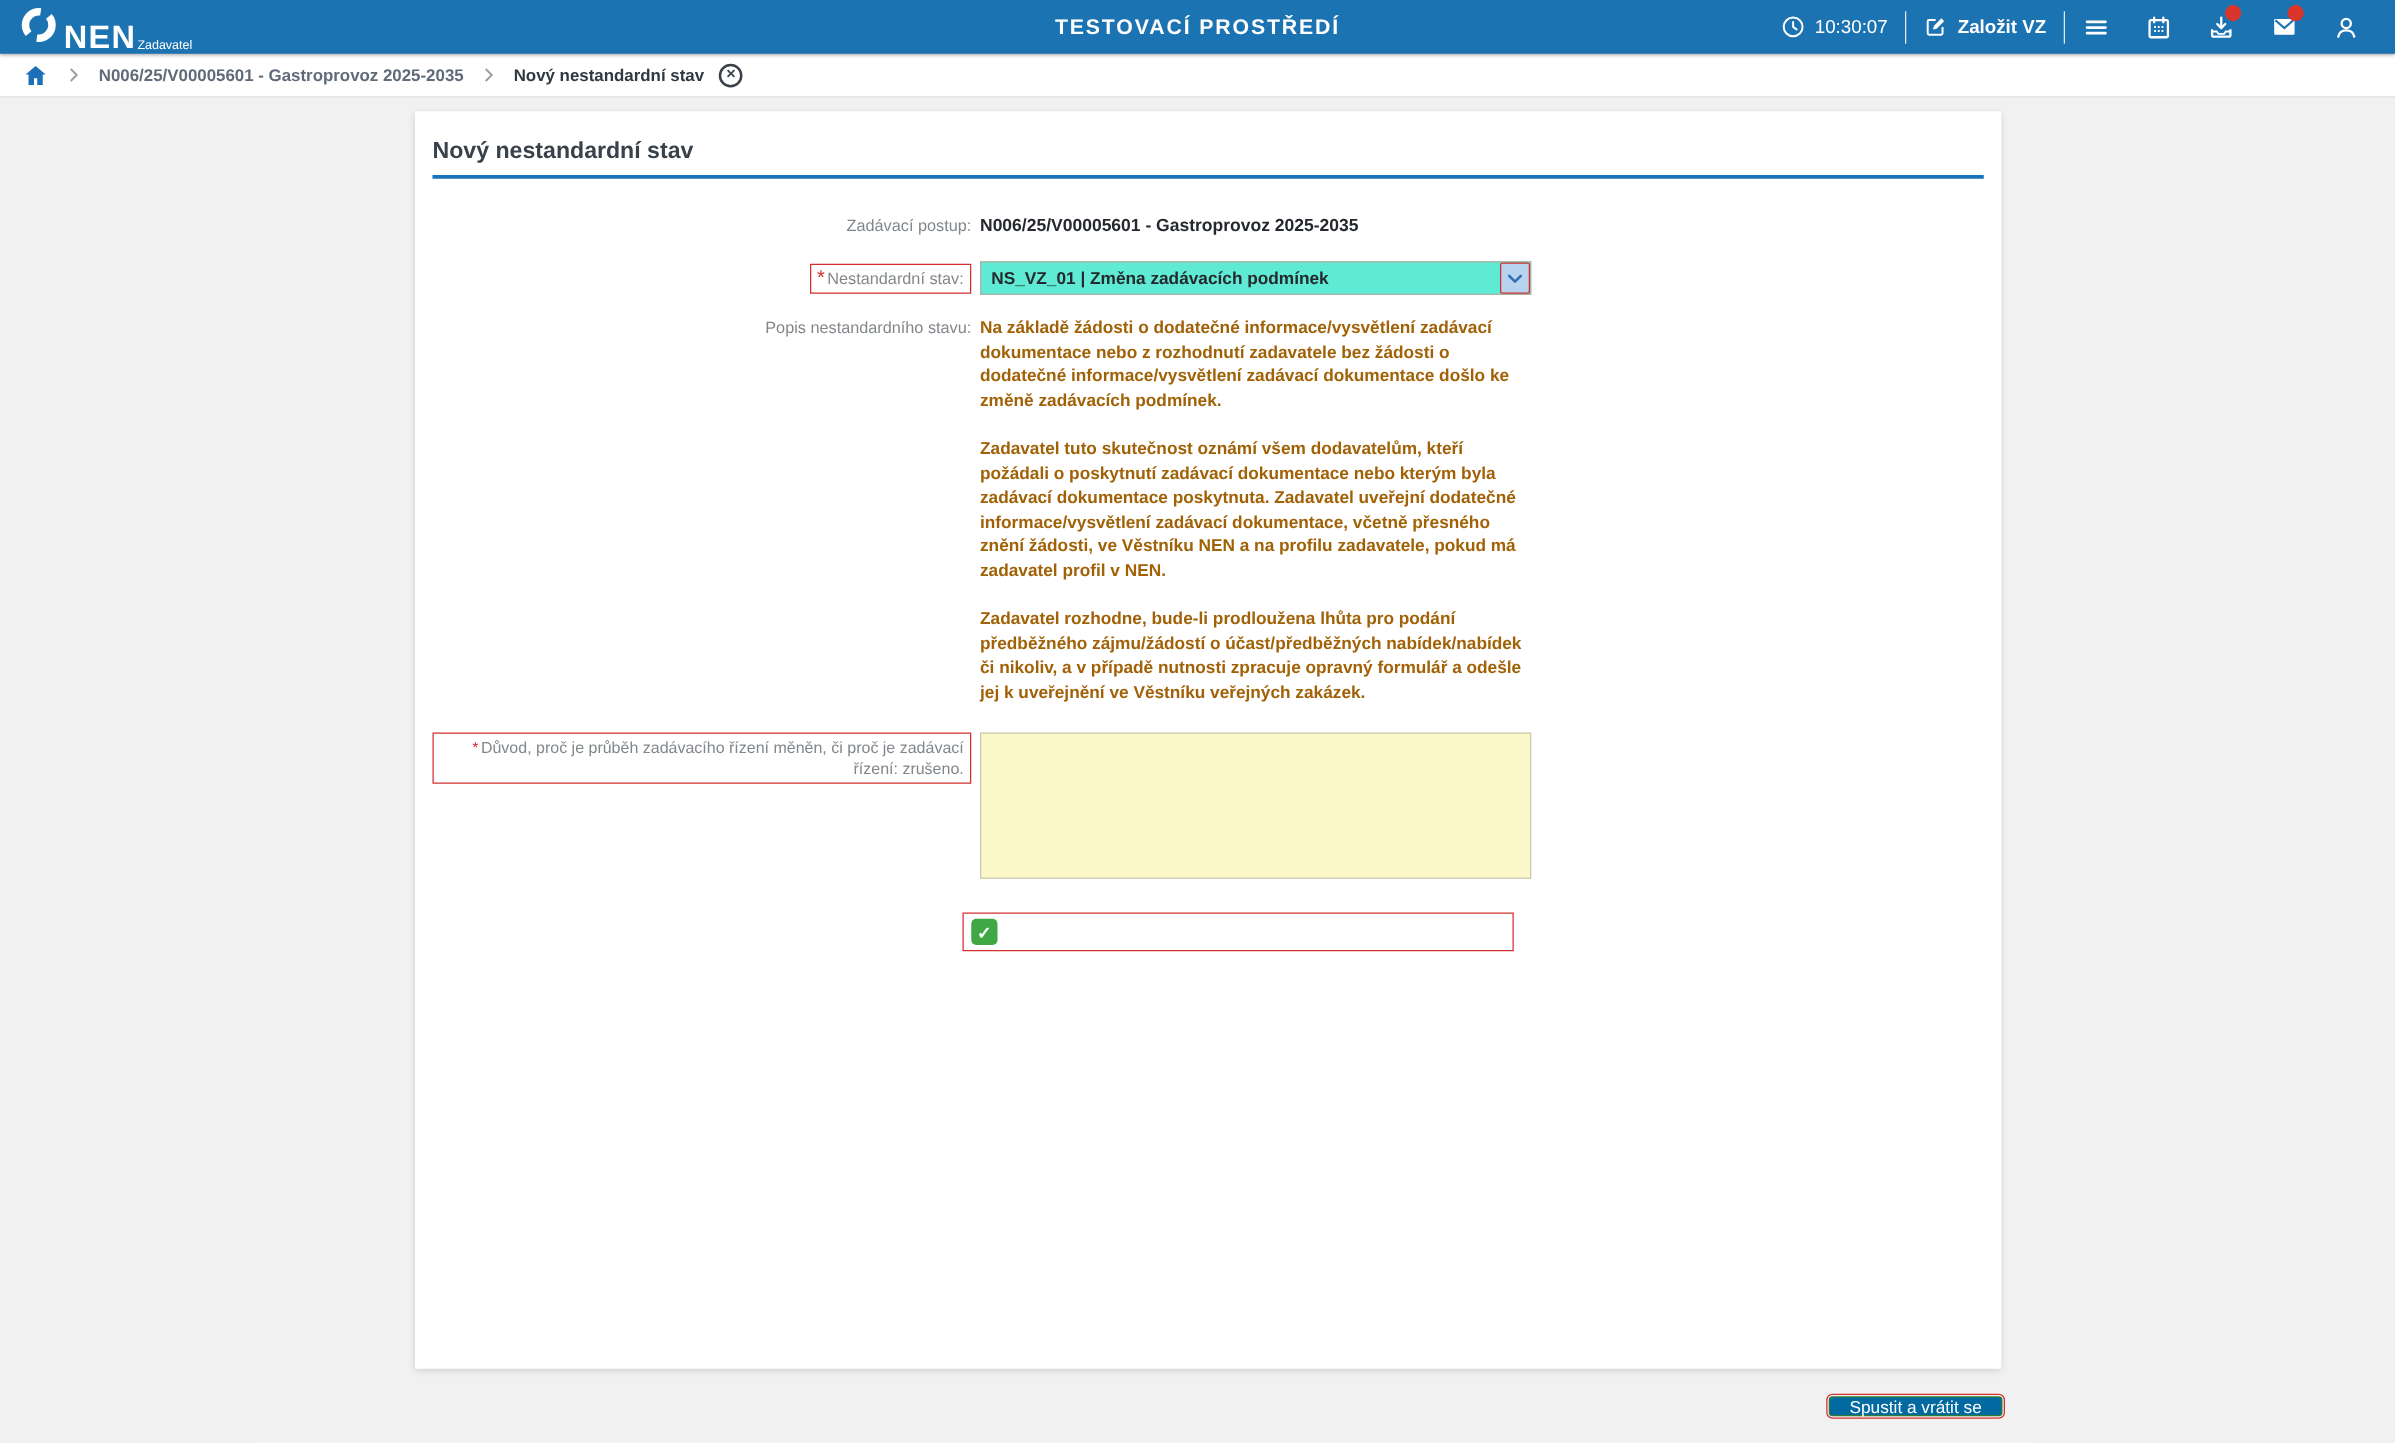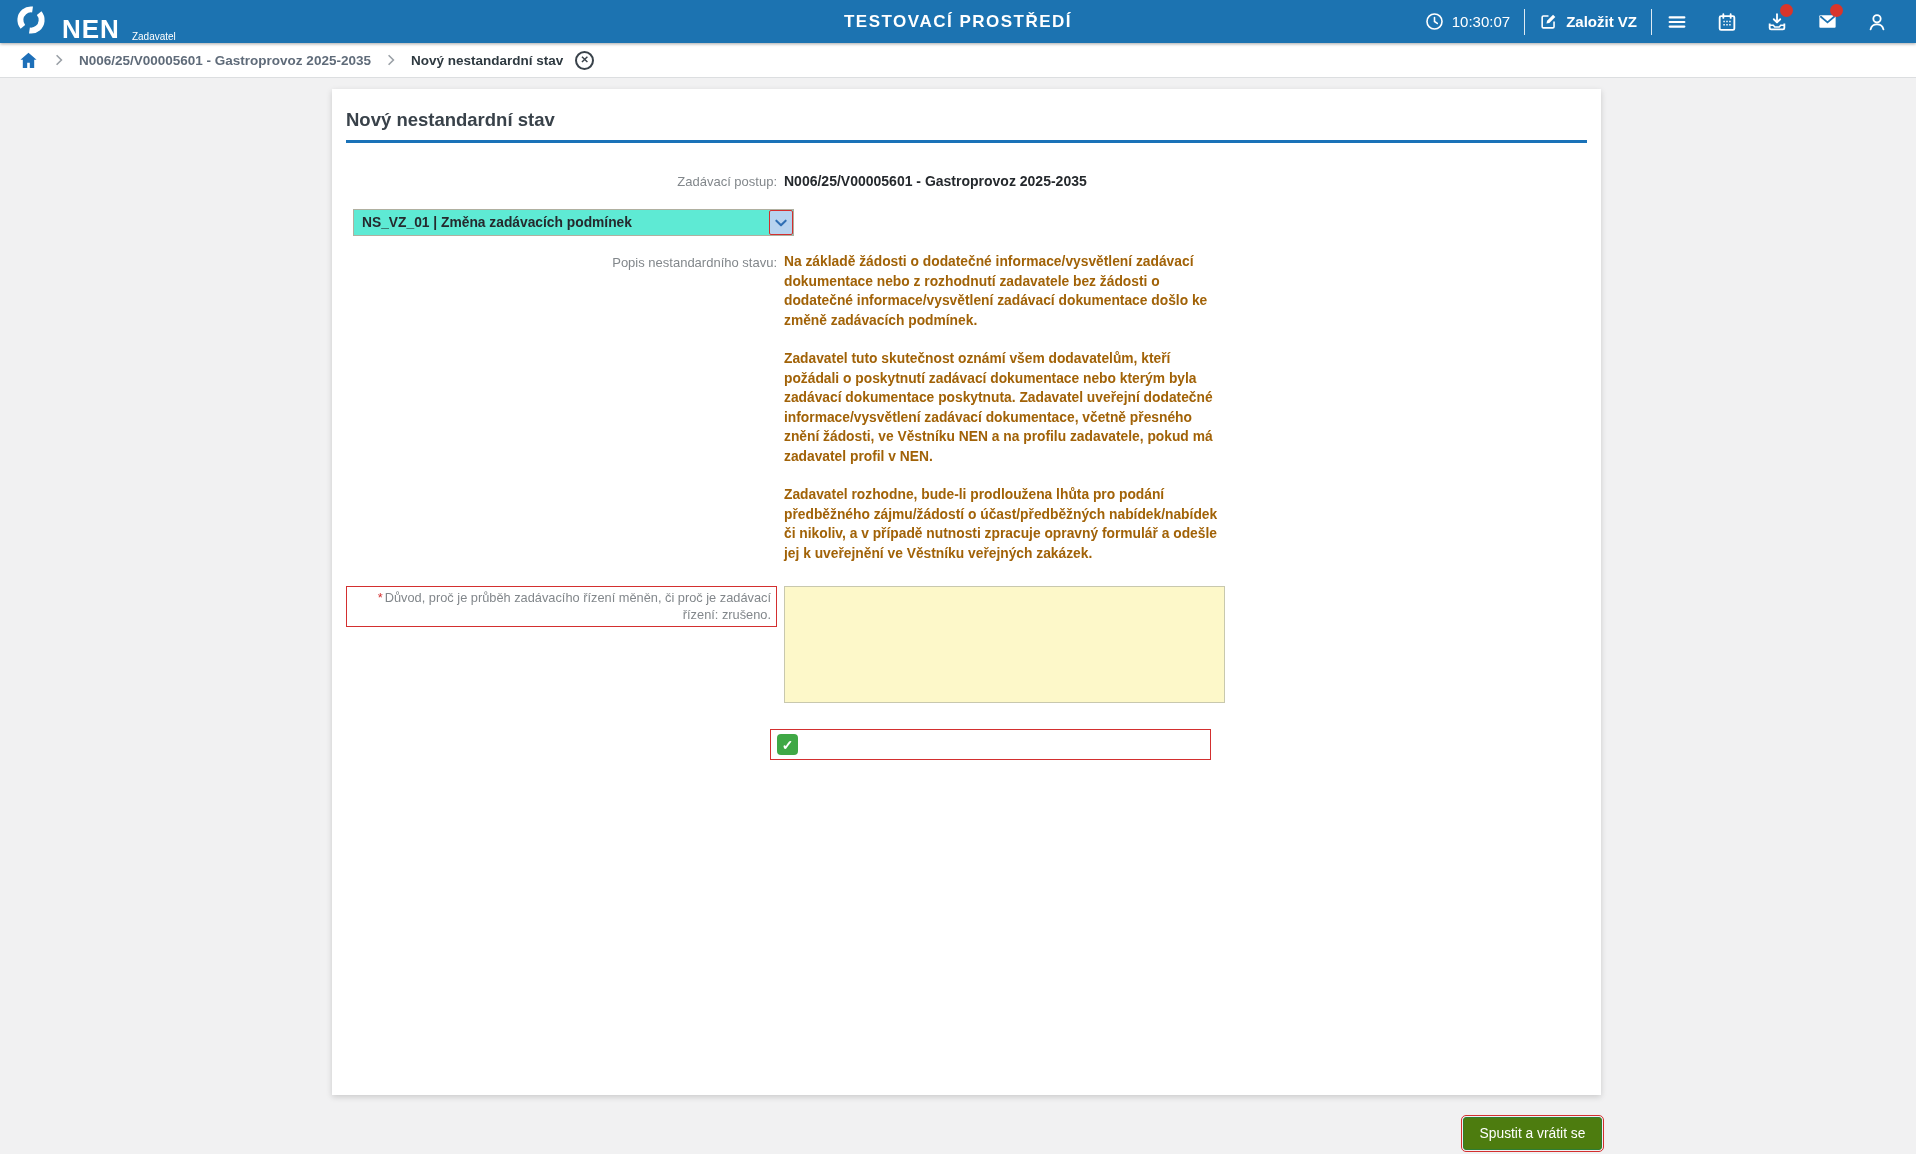--- a/index.html
+++ b/index.html
@@ -3,21 +3,21 @@
 <meta charset="utf-8">
 <style>
   * { margin:0; padding:0; box-sizing:border-box; }
   html,body { width:1916px; height:1154px; overflow:hidden;
     font-family:"Liberation Sans", sans-serif; background:#f1f1f2; }
 
   
   .topbar { position:relative; height:43px; background:#1c73b1; color:#fff;
     display:flex; align-items:center; padding:0 14px;
     box-shadow:0 1px 3px rgba(0,0,0,.35); z-index:5; }
-  .brand { display:flex; align-items:flex-end; gap:14px; }
+  .brand { display:flex; align-items:flex-end; gap:3px; }
   .brand svg { display:block; margin-bottom:3px; }
   .brand-name { font-size:26px; font-weight:bold; letter-spacing:1px; line-height:.85; }
   .brand-role { font-size:10px; font-weight:normal; margin-left:-2px; transform:translateY(2px); }
   .env-title { position:absolute; left:50%; top:50%; transform:translate(-50%,-50%);
     font-size:17px; font-weight:bold; letter-spacing:1.5px; white-space:nowrap; }
   .top-right { margin-left:auto; display:flex; align-items:center; height:100%; }
   .clock-wrap { display:flex; align-items:center; gap:8px; font-size:15px; padding:0 14px; }
   .vdivider { width:1px; height:26px; background:rgba(255,255,255,.85); }
   .createvz { display:flex; align-items:center; gap:8px; font-size:15px; font-weight:bold;
     padding:0 14px; cursor:pointer; }
@@ -73,22 +73,22 @@
 
   .row-check { margin-top:22px; }
   .check-box-wrap { margin-left:424px; width:441px; border:1px solid #d32f2f;
     padding:4px 6px; display:flex; align-items:flex-start; gap:9px; }
   .checkbox { width:21px; height:21px; flex:none; background:#3fa845; border-radius:4px;
     display:flex; align-items:center; justify-content:center; cursor:pointer;
     color:#fff; font-size:14px; font-weight:bold; }
   .check-lbl { font-size:13.4px; color:#474e54; line-height:17px; padding-top:1px; }
 
   
-  .submit-btn { position:absolute; left:1463px; top:1117px; width:139px; height:33px;
-    background:#4d7c0f; color:#fff; font-family:"Liberation Sans", sans-serif;
+  .submit-btn { position:absolute; left:1463px; top:1117px; width:139px; height:16px;
+    background:#0369a1; color:#fff; font-family:"Liberation Sans", sans-serif;
     font-size:13.8px; border:1px solid #2e7d32; border-radius:3px; cursor:pointer;
     outline:1px solid #d32f2f; outline-offset:1px; }
 </style>
 </head>
 <body>
 
 <div class="topbar">
   <div class="brand">
     <svg width="34" height="34" viewBox="0 0 40 40">
       <circle cx="20" cy="20" r="12.5" fill="none" stroke="#ffffff" stroke-width="7" stroke-dasharray="30 9 30 9.5" transform="rotate(-40 20 20)"></circle>
@@ -182,20 +182,25 @@
     <div class="row row-proc">
       <div class="lbl-col">
         <span class="lbl">Zadávací postup:</span>
       </div>
       <div class="val-col">
         <span class="bold-val">N006/25/V00005601 - Gastroprovoz 2025-2035</span>
       </div>
     </div>
 
     <div class="row row-state">
+      <div class="lbl-col">
+        <span class="red-box">
+          <span class="req">*</span><span class="lbl">Nestandardní stav:</span>
+        </span>
+      </div>
       <div class="val-col">
         <div class="select">
           <span class="select-text">NS_VZ_01 | Změna zadávacích podmínek</span>
           <span class="select-arrow">
             <svg width="14" height="12" viewBox="0 0 18 14">
               <path d="M3 4l6 6 6-6" fill="none" stroke="#2f6fb4" stroke-width="2.6" stroke-linecap="round" stroke-linejoin="round"></path>
             </svg>
           </span>
         </div>
       </div>

